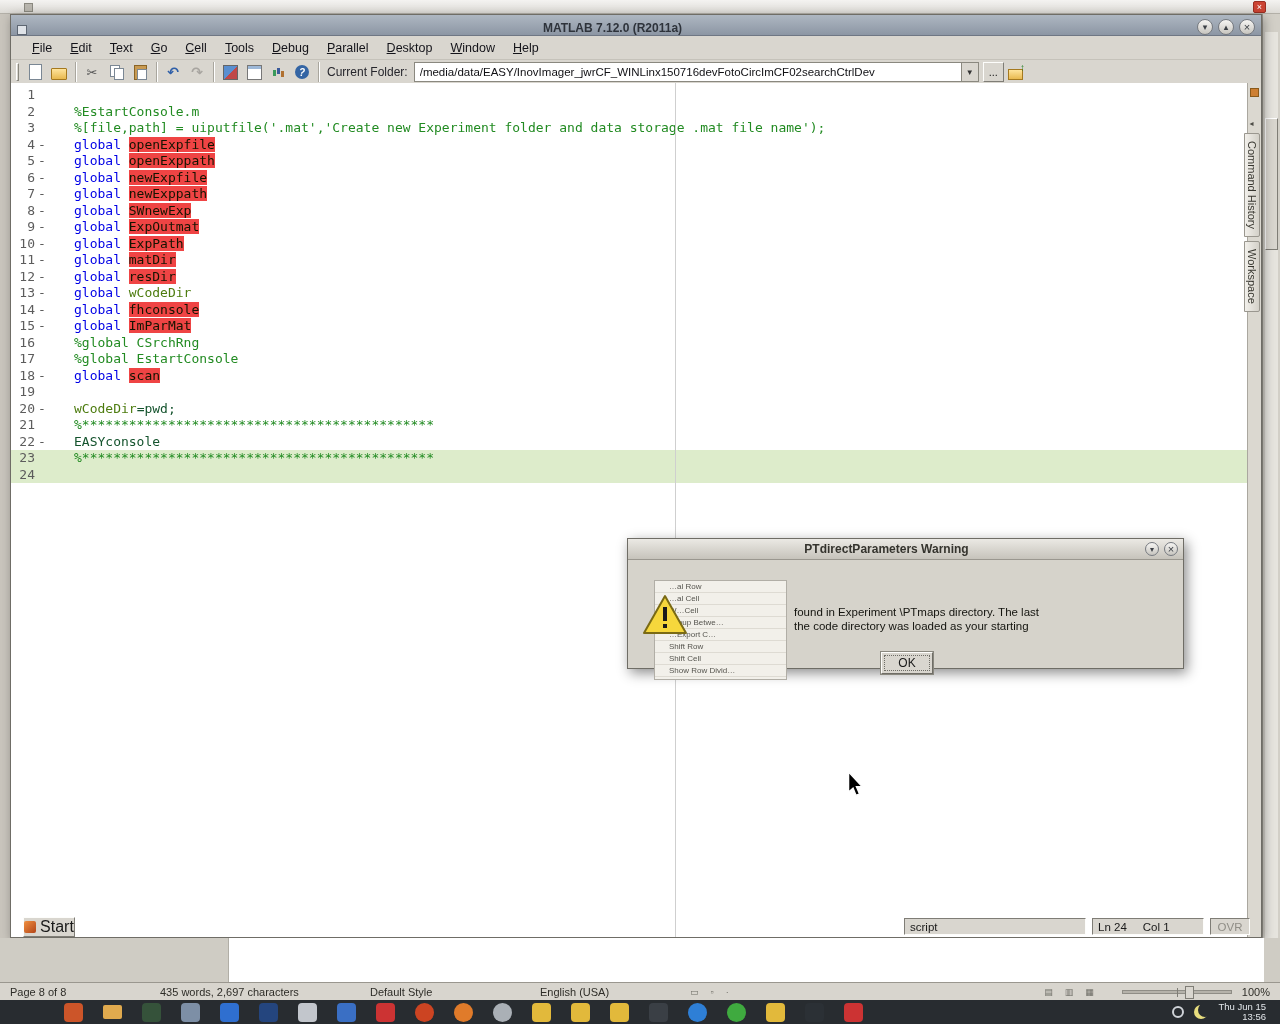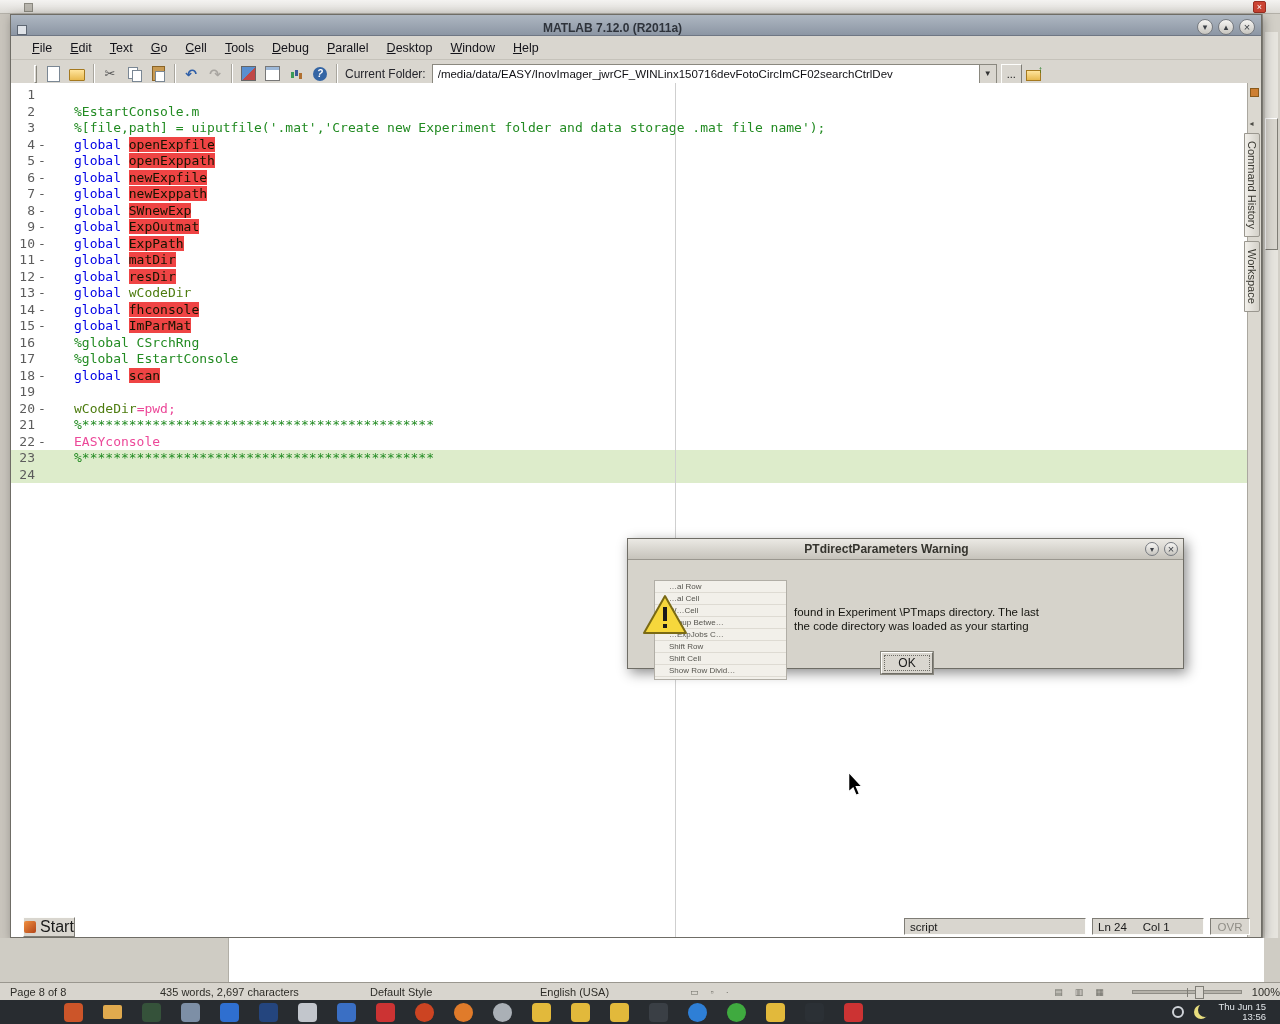--- a/index.html
+++ b/index.html
@@ -24,21 +24,21 @@
   .titlebar{height:21px;background:linear-gradient(#aeb7c2,#8c96a4);display:flex;align-items:flex-end;padding:0 6px;border-bottom:1px solid #6f7784}
   .tb-ico{width:10px;height:10px;background:#dfe3e8;border:1px solid #5d6672;margin-right:6px;flex:none}
   .tb-title{flex:1;text-align:center;font-weight:bold;font-size:12px;color:#2e333b}
   .wbtn{width:16px;height:16px;border-radius:50%;background:linear-gradient(#f6f5f3,#c7c5bf);border:1px solid #767a80;margin-left:5px;flex:none;display:flex;align-items:center;justify-content:center;font-size:9px;color:#3c4046}
   .wbtn-sm{width:14px;height:14px;font-size:8px}
   .g-shade::before{content:"▾"} .g-max::before{content:"▴"} .g-x::before{content:"×";font-size:11px}
 
   .menubar{height:24px;display:flex;align-items:center;padding-left:12px;border-bottom:1px solid #c5c2ba}
   .menu-item{padding:3px 9px;font-size:12.5px;color:#14141a}
 
-  .toolbar{height:28px;display:flex;align-items:center;padding-left:20px;border-bottom:1px solid #a16207}
+  .toolbar{height:28px;display:flex;align-items:center;padding-left:2px;border-bottom:4px solid #a16207}
   .tbtn{width:24px;height:24px;display:inline-flex;align-items:center;justify-content:center;flex:none}
   .cf-label{margin:0 6px 0 4px;font-size:12px;color:#26262c;white-space:nowrap}
   .cfield{width:565px;height:20px;background:#fff;border:1px solid #8a887f;display:flex;align-items:center;padding-left:5px}
   .cftext{flex:1;font-size:11.5px;white-space:nowrap;overflow:hidden;color:#101014}
   .cfdd{width:17px;height:18px;background:#d9d6cf;border-left:1px solid #8a887f;display:flex;align-items:center;justify-content:center;font-size:8px;color:#333}
   .cfdd::before{content:"▼"}
   .dots-btn{height:20px;padding:0 5px;margin-left:4px;font-size:11px;display:flex;align-items:center}
 
   .shortcutbar{height:24px;display:flex;align-items:center;border-bottom:1px solid #aaa79f;padding-left:2px}
   .sc-label{margin:0 10px 0 4px;font-size:12px}
@@ -110,21 +110,21 @@
   .g-undock::before{content:"↗"} 
   .valbox{width:36px;height:17px;background:#fff;border:1px solid #8a887f;font-family:"DejaVu Sans Mono",monospace;font-size:11px;display:flex;align-items:center;padding-left:4px;margin:0 3px}
   .opbtn{width:16px;height:17px;display:flex;align-items:center;justify-content:center;font-size:12px;color:#333}
   #code-wrap{position:absolute;left:0;right:0;top:68px;bottom:0;background:#fff;overflow:hidden}
   #code-lines{padding-top:4px}
   .codeline{display:flex;height:16.5px;line-height:16.5px;font-family:"DejaVu Sans Mono",monospace;font-size:13px;white-space:pre}
   .codeline.hl{background:#ddeccb}
   .gut{width:24px;text-align:right;color:#5c5c5c;flex:none}
   .gd{width:14px;text-align:center;color:#5c5c5c;flex:none}
   .ct{padding-left:25px}
-  .Tc{color:#228b22}.Tk{color:#0000e6}.Tv{background:#ef4444;color:#141400}.Tg{color:#4d7c0f}.Tp{color:#ec4899}
+  .Tc{color:#228b22}.Tk{color:#0000e6}.Tv{background:#ef4444;color:#141400}.Tg{color:#4d7c0f}.Tp{color:#14532d}
   #marginline{position:absolute;left:664px;top:0;bottom:0;width:1px;background:#cfcfcf}
   #edsb{position:absolute;right:0;top:0;bottom:0;width:14px;background:#dbd8d0;border-left:1px solid #aaa79f}
   #edmark{position:absolute;left:2px;top:5px;width:9px;height:9px;background:#cd7f32;border:1px solid #8a5a1a}
 
   
   #sidestrip{left:1231px;top:100px;width:19px;height:799px;display:flex;flex-direction:column;align-items:center;padding-top:2px}
   .vdock{width:14px;height:13px;margin-bottom:3px;display:flex;align-items:center;justify-content:center;font-size:8px;color:#4c4b45}
   .vtab{writing-mode:vertical-rl;background:linear-gradient(90deg,#f2f0eb,#d3d0c8);border:1px solid #9a978f;padding:7px 1px;font-size:11px;color:#37362f;margin-bottom:4px;border-radius:0 2px 2px 0}
 
   
@@ -669,21 +669,21 @@
     <span class="t">PTdirectParameters Warning</span>
     <span class="wbtn wbtn-sm g-shade"></span>
     <span class="wbtn wbtn-sm g-x"></span>
   </div>
   <div class="dbody">
     <div id="artifact">
         <div class="arow">…al Row</div>
         <div class="arow">…al Cell</div>
         <div class="arow">W…Cell</div>
         <div class="arow">Group Betwe…</div>
-        <div class="arow">…ExpJobs C…</div>
+        <div class="arow">…Export C…</div>
         <div class="arow">Shift Row</div>
         <div class="arow">Shift Cell</div>
         <div class="arow">Show Row Divid…</div>
       </div>
     <span id="warnicon">
       <svg width="46" height="42" viewBox="0 0 46 42">
         <path d="M23 2 L44 39 L2 39 Z" fill="#f6d73c" stroke="#7a6a14" stroke-width="2" stroke-linejoin="round"></path>
         <rect x="21" y="13" width="4" height="14" fill="#1a1a1a"></rect>
         <rect x="21" y="30" width="4" height="4" fill="#1a1a1a"></rect>
       </svg>
@@ -709,21 +709,21 @@
   <span class="lo-ic">▫</span>
   <span class="lo-ic">·</span>
   <span style="margin-left:auto;display:flex;align-items:center">
     <span class="lo-ic">▤</span>
     <span class="lo-ic">▥</span>
     <span class="lo-ic">▦</span>
     <span class="zslider">
       <span class="znotch"></span>
       <span class="zthumb"></span>
     </span>
-    <span class="lo-item" style="">100%</span>
+    <span class="lo-item" style="margin-right:10px">100%</span>
   </span>
 </div>
 
 <div id="taskbar" class="abs">
   <span id="tb-icons" style="display:flex;align-items:center">
       <span class="tki square" style="background: rgb(204, 85, 41);"></span>
       <span class="tki folder" style="background: rgb(224, 170, 78);"></span>
       <span class="tki square" style="background: rgb(53, 82, 58);"></span>
       <span class="tki square" style="background: rgb(125, 143, 166);"></span>
       <span class="tki square" style="background: rgb(47, 111, 208);"></span>

